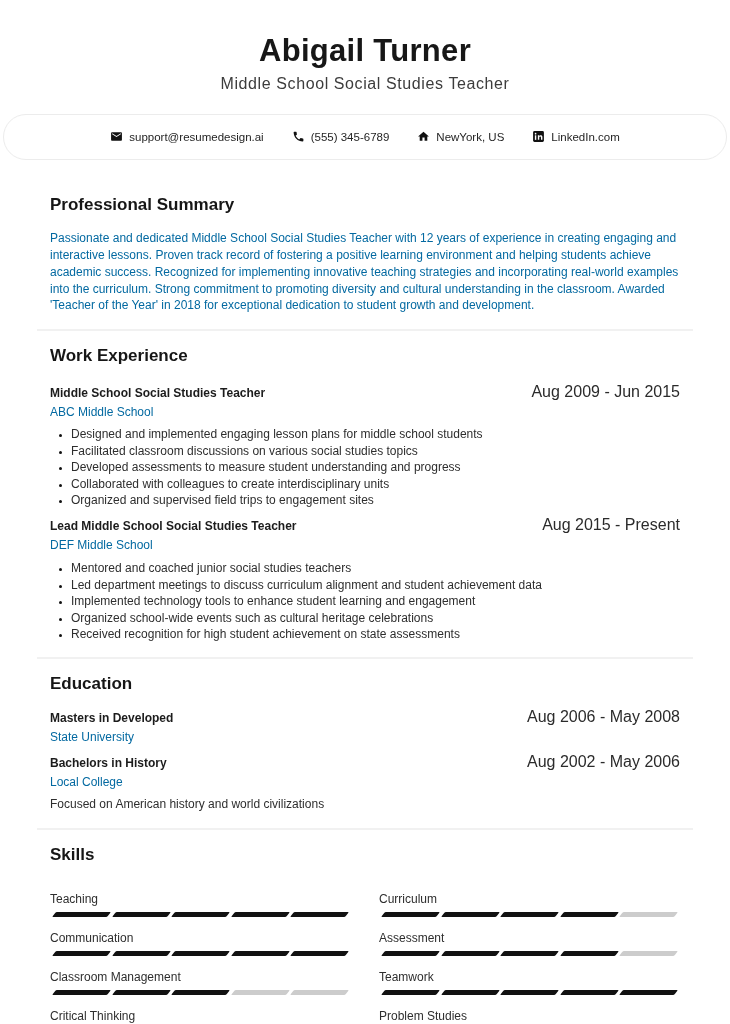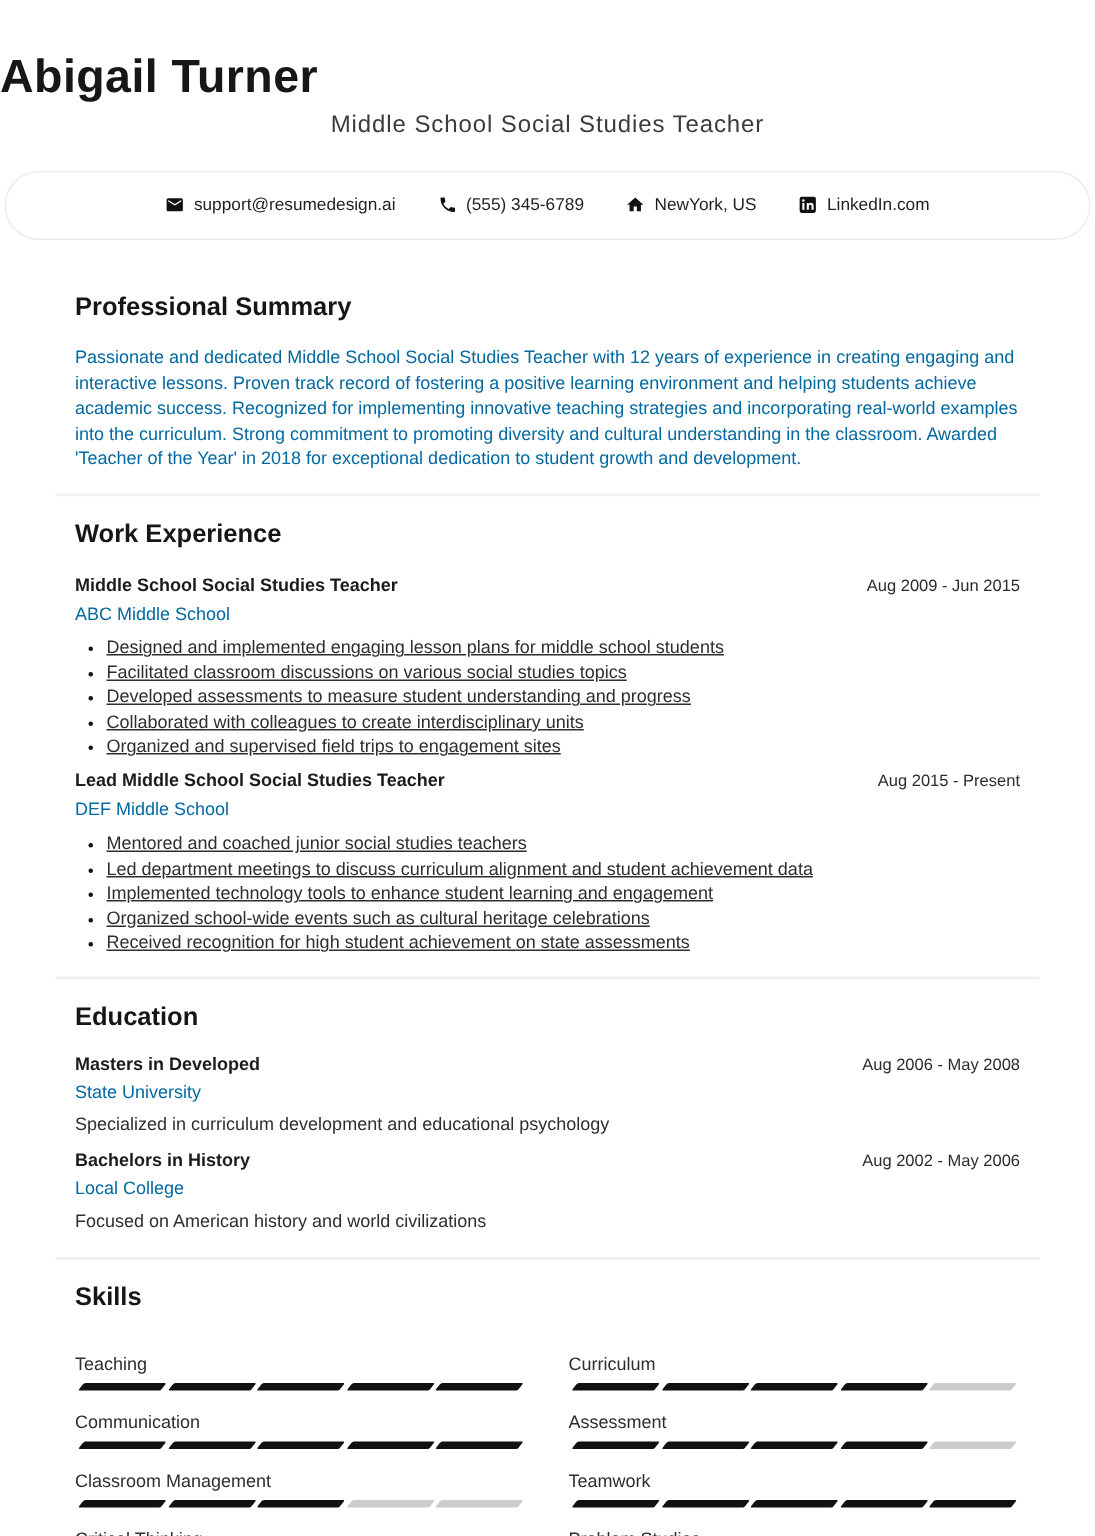--- a/index.html
+++ b/index.html
@@ -7,21 +7,21 @@
   body {
     width: 730px; height: 1024px; overflow: hidden;
     font-family: "Liberation Sans", sans-serif;
     color: #2e2e2e;
     position: relative;
   }
   .page { padding-top: 33px; }
 
   
   .name {
-    font-size: 31px; font-weight: 700;
+    text-align: center; font-size: 31px; font-weight: 700;
     color: #171717; letter-spacing: 0.3px; line-height: 1.15;
   }
   .subtitle {
     text-align: center; font-size: 16px; color: #3c3c3c;
     letter-spacing: 0.6px; margin-top: 5px; line-height: 1.2;
   }
   .contact-bar {
     margin: 21px 3px 12px 3px; height: 46px;
     border: 1px solid #ececec; border-radius: 24px;
     display: flex; align-items: center; justify-content: center;
@@ -41,28 +41,27 @@
     border: none; border-top: 2px solid #f1f1f1;
     margin: 15px 37px;
   }
 
   
   .entry-header {
     display: flex; justify-content: space-between; align-items: baseline;
     margin-top: 16px;
   }
   .entry-title { font-size: 12px; font-weight: 700; color: #1c1c1c; line-height: 1.25; }
-  .entry-dates { font-size: 11px; color: #2b2b2b; white-space: nowrap; }
+  .entry-dates { font-size: 16px; color: #2b2b2b; white-space: nowrap; }
   .entry-sub { font-size: 12px; color: #0369a1; margin-top: 3px; line-height: 1.4; }
   .entry-detail { font-size: 12px; color: #2e2e2e; margin-top: 5px; line-height: 1.4; }
   ul.bullets { margin: 7px 0 8px 0; padding-left: 21px; }
   ul.bullets li {
     font-size: 12px; line-height: 1.25; color: #2e2e2e;
     margin-bottom: 1.5px;
-    text-decoration: underline;
   }
   ul.bullets li::marker { font-size: 9px; color: #111; }
 
   
   .skills-grid {
     display: grid; grid-template-columns: 1fr 1fr; column-gap: 28px;
     margin-top: 13px;
   }
   .skill { margin-bottom: 10px; margin-top: 14px; }
   .skill-label { font-size: 12px; color: #2e2e2e; line-height: 1.25; margin-bottom: 5px; }
@@ -164,21 +163,20 @@
 
   <section class="section">
     <h2 class="section-heading">Education</h2>
 
     <div>
       <div class="entry-header" style="margin-top:13px">
         <div class="entry-title">Masters in Developed</div>
         <div class="entry-dates">Aug 2006 - May 2008</div>
       </div>
       <div class="entry-sub">State University</div>
-      <div class="entry-detail">Specialized in curriculum development and educational psychology</div>
     </div>
 
     <div>
       <div class="entry-header" style="margin-top:8px">
         <div class="entry-title">Bachelors in History</div>
         <div class="entry-dates">Aug 2002 - May 2006</div>
       </div>
       <div class="entry-sub">Local College</div>
       <div class="entry-detail">Focused on American history and world civilizations</div>
     </div>

